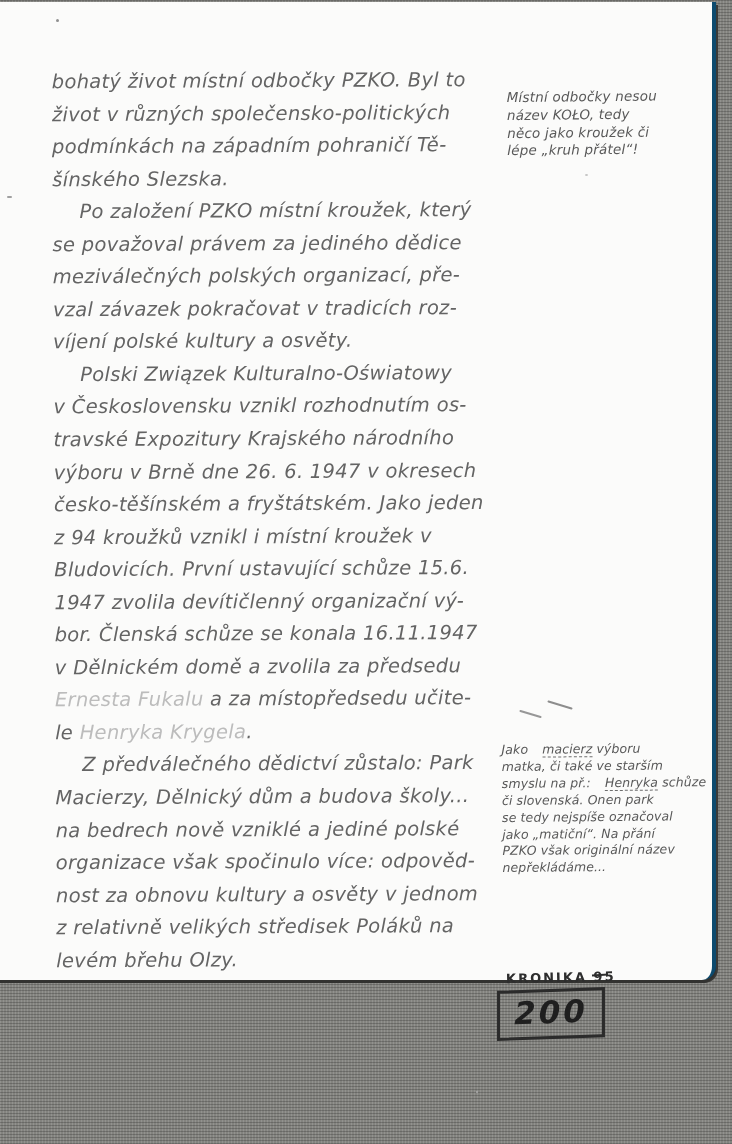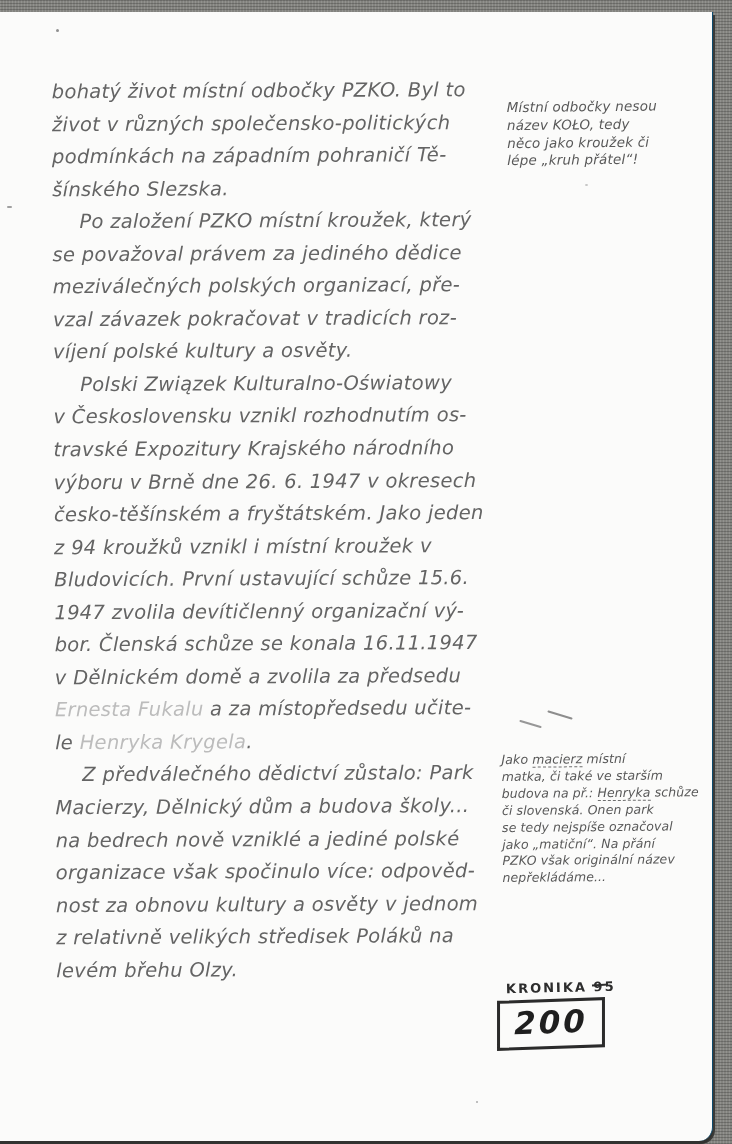--- a/index.html
+++ b/index.html
@@ -5,23 +5,23 @@
   html,body{margin:0;padding:0;}
   body{
     width:732px;height:1144px;position:relative;overflow:hidden;
     font-family:"DejaVu Sans",sans-serif;
     background-color:#83837f;
     background-image:
       repeating-linear-gradient(0deg, rgba(0,0,0,.20) 0 1px, transparent 1px 3px),
       repeating-linear-gradient(90deg, rgba(255,255,255,.12) 0 1px, transparent 1px 3px);
   }
   .page{
-    position:absolute;left:0;top:12px;width:712px;height:1129px;
+    position:absolute;left:0;top:2px;width:712px;height:978px;
     background:#fbfbfa;
-    border-right:1px solid #0c4a6e;
+    border-right:4px solid #0c4a6e;
     border-bottom-right-radius:14px;
     box-shadow:0 3px 0 #323230, 2px 3px 0 #3a3a38;
   }
   .hw{font-style:italic;color:#646464;}
   .main-text{
     position:absolute;left:54px;top:63px;width:478px;
     font-size:19.5px;line-height:32.55px;letter-spacing:.3px;
     transform:rotate(-.3deg);
   }
   .main-line{white-space:nowrap;}
@@ -31,21 +31,21 @@
   .note-top{
     left:507px;top:86px;width:205px;
     font-size:13.5px;line-height:17.8px;letter-spacing:.2px;
     transform:rotate(-.6deg);
   }
   .note-bottom{
     left:502px;top:739px;width:214px;
     font-size:12.5px;line-height:16.9px;letter-spacing:.1px;
     transform:rotate(-.5deg);
   }
-  .dash-u{border-bottom:1px dashed #6e6e6e;}
+  .dash-u{border-bottom:1px dashed #6e6e6e;margin-left:10px;}
   .tick{position:absolute;height:2px;background:#979797;border-radius:2px;}
   .tick1{left:519px;top:711px;width:23px;transform:rotate(17deg);}
   .tick2{left:547px;top:702px;width:26px;transform:rotate(17deg);background:#8d8d8d;}
   .kronika-label{
     position:absolute;left:506px;top:968px;
     font-size:13px;font-weight:bold;letter-spacing:2px;color:#2d2d2d;
     transform:rotate(-1.2deg);white-space:nowrap;
   }
   .kronika-tail{position:absolute;left:592px;top:972px;width:16px;height:2px;background:#2d2d2d;transform:rotate(-3deg);}
   .page-number-box{
@@ -108,23 +108,23 @@
     <div>Místní odbočky nesou</div>
     <div>název KOŁO, tedy</div>
     <div>něco jako kroužek či</div>
     <div>lépe „kruh přátel“!</div>
   </div>
 
   <div class="tick tick1"></div>
   <div class="tick tick2"></div>
 
   <div class="note note-bottom">
-    <div><span>Jako </span><span class="dash-u">macierz</span><span> místní</span></div>
+    <div><span>Jako </span><span class="dash-u">macierz</span><span> výboru</span></div>
     <div>matka, či také ve starším</div>
-    <div><span>budova na př.: </span><span class="dash-u">Henryka</span><span> schůze</span></div>
+    <div><span>smyslu na př.: </span><span class="dash-u">Henryka</span><span> schůze</span></div>
     <div>či slovenská. Onen park</div>
     <div>se tedy nejspíše označoval</div>
     <div>jako „matiční“. Na přání</div>
     <div>PZKO však originální název</div>
     <div>nepřekládáme...</div>
   </div>
 
   <div class="kronika-label">KRONIKA 95</div>
   <div class="kronika-tail"></div>
 

